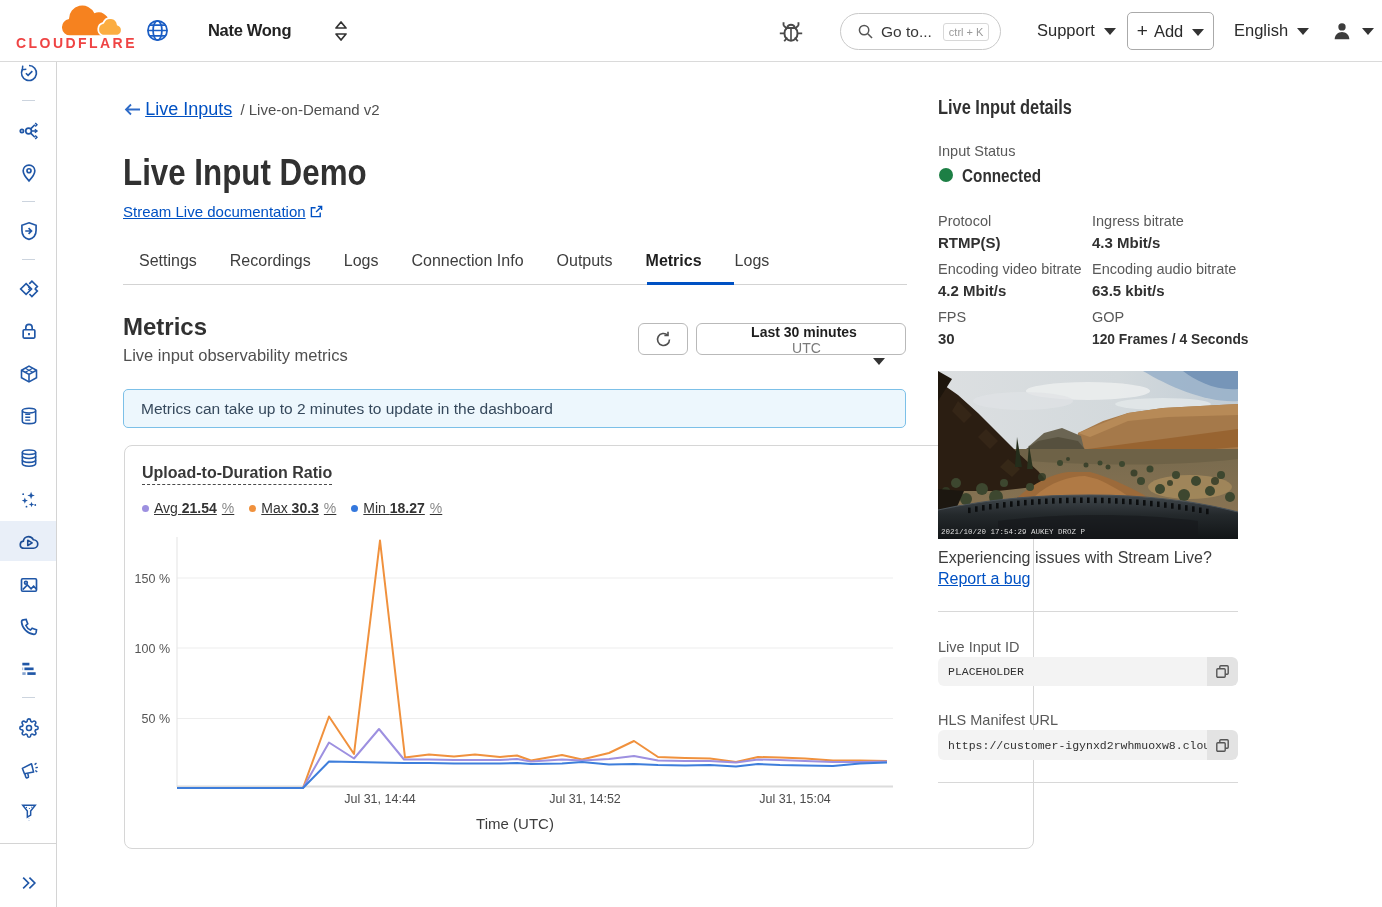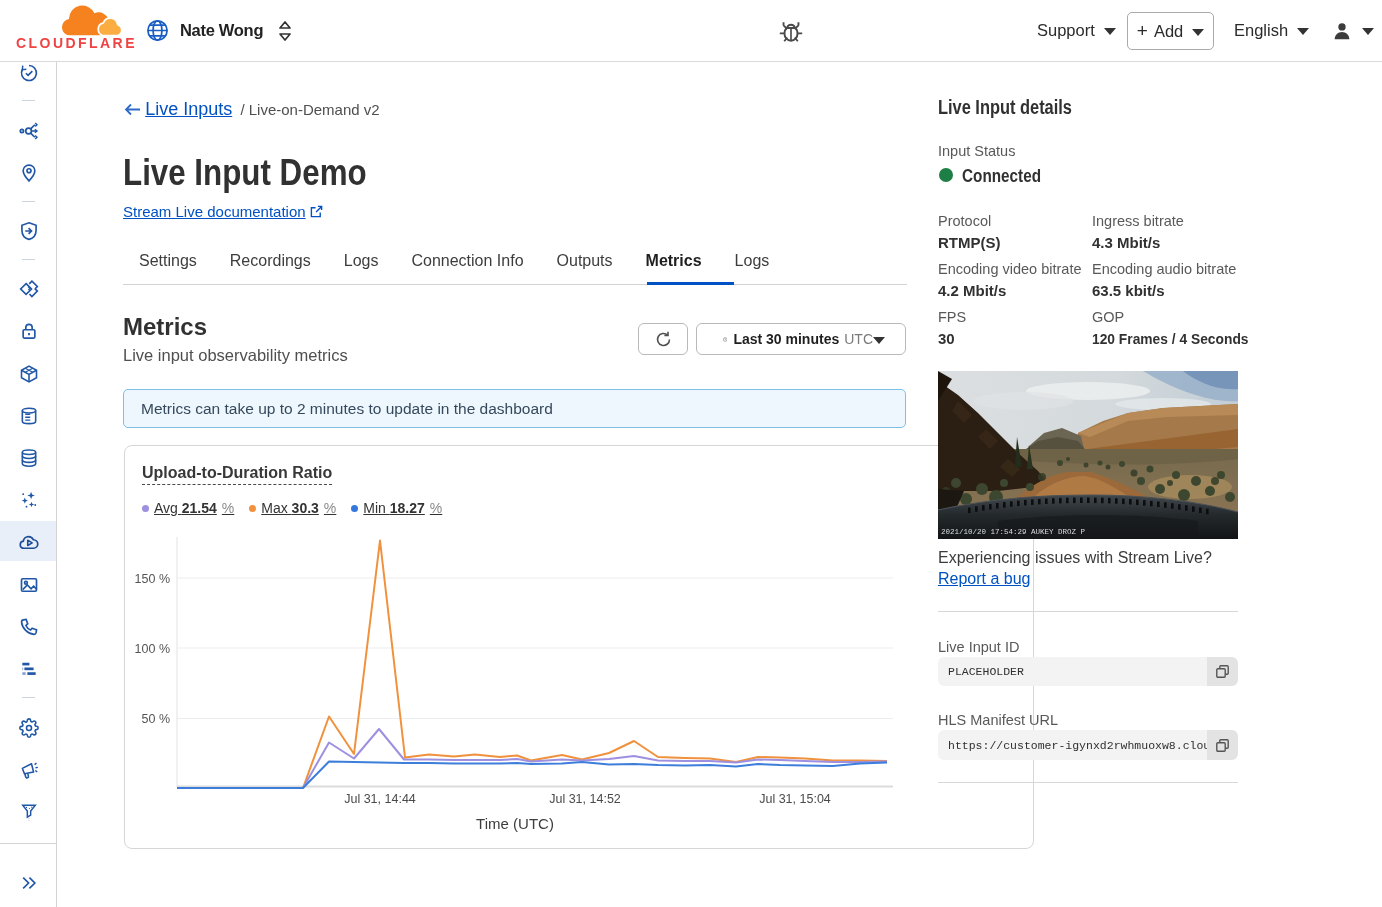--- a/index.html
+++ b/index.html
@@ -4,21 +4,21 @@
 <style>
 * { margin:0; padding:0; box-sizing:border-box; }
 html,body { width:1382px; height:907px; background:#fff; font-family:"Liberation Sans", sans-serif; }
 body { position:relative; overflow:hidden; }
 .abs { position:absolute; }
 a { text-decoration:underline; color:#0051c3; }
 
 #hdr { position:absolute; left:0; top:0; width:1382px; height:62px; background:#fff; border-bottom:1px solid #dadada; z-index:5; }
 #cflogo { position:absolute; left:16px; top:5px; width:108px; height:44px; }
 #cfword { position:absolute; left:16px; top:35px; width:108px; font-size:14px; font-weight:bold; letter-spacing:2.45px; color:#ef4444; }
-#acct { position:absolute; left:146px; top:0; height:61px; display:flex; align-items:center; }
+#acct { position:absolute; left:146px; top:0; height:61px; display:flex; align-items:center;gap:28px; }
 #acctname { font-size:16.5px; font-weight:bold; color:#222; margin-left:11px; letter-spacing:-0.3px; }
 #srch { position:absolute; left:840px; top:13px; width:161px; height:37px; border:1px solid #c9c9c9; border-radius:19px; display:flex; align-items:center; }
 #srch .gt { font-size:15.5px; color:#383838; margin-left:8px; }
 #srch .kbd { margin-left:11px; font-size:11px; color:#9a9a9a; border:1px solid #d8d8d8; border-radius:3px; padding:2px 5px; }
 .hitem { position:absolute; top:0; height:61px; display:flex; align-items:center; font-size:16.5px; color:#2b2b2b; }
 .caret { width:0; height:0; border-left:6px solid transparent; border-right:6px solid transparent; border-top:7px solid #333; margin-left:9px; margin-top:2px; }
 #addbtn { position:absolute; left:1127px; top:12px; width:87px; height:38px; border:1px solid #aaaaaa; border-radius:5px; display:flex; align-items:center; justify-content:center; font-size:16.5px; color:#2b2b2b; }
 
 #side { position:absolute; left:0; top:62px; width:57px; height:845px; background:#fff; border-right:1px solid #d4d4d4; }
 .sic { position:absolute; left:19px; width:20px; height:20px; }
@@ -69,20 +69,28 @@
     <svg width="14" height="24" viewBox="0 0 14 24" style="margin-left:15px" fill="none" stroke="#333" stroke-width="1.7" stroke-linejoin="round">
       <path d="M2 9 L7 3 L12 9 Z M2 15 L7 21 L12 15 Z"></path>
     </svg>
   </div>
   <svg class="abs" style="left:777px;top:17px" width="28" height="28" viewBox="0 0 24 24" fill="none" stroke="#4a4a4a" stroke-width="1.7">
     <path d="M8.7 9.2 a3.4 3.4 0 0 1 6.6 0" stroke-width="1.6"></path>
     <path d="M8.3 9.5 h7.4 c1.3 1.2 1.9 2.9 1.9 4.6 c0 3.4-2.5 6.2-5.6 6.2 s-5.6-2.8-5.6-6.2 c0-1.7 0.6-3.4 1.9-4.6 Z"></path>
     <path d="M12 9.8 v10.2" stroke-width="1.4"></path>
     <path d="M8.8 10.3 L5.6 7.2 M5.6 7.2 V4.6 M15.2 10.3 L18.4 7.2 M18.4 7.2 V4.6 M6.4 14 H2.4 M17.6 14 H21.6 M8.8 17.6 L6.2 20.8 M15.2 17.6 L17.8 20.8" stroke-width="1.6"></path>
   </svg>
+  <div id="srch">
+    <svg style="margin-left:17px" width="15" height="15" viewBox="0 0 16 16" fill="none" stroke="#555" stroke-width="1.6">
+        <circle cx="6.5" cy="6.5" r="5"></circle>
+        <path d="M10.4 10.4 L15 15"></path>
+      </svg>
+    <span class="gt">Go to...</span>
+    <span class="kbd">ctrl + K</span>
+  </div>
   <div class="hitem" style="left:1037px">Support<span class="caret"></span></div>
   <div id="addbtn"><span style="font-size:19px;margin-right:6px;font-weight:300;">+</span>Add<span class="caret"></span></div>
   <div class="hitem" style="left:1234px">English<span class="caret"></span></div>
   <div class="hitem" style="left:1331px">
     <svg width="22" height="22" viewBox="0 0 24 24" fill="#3c3c3c">
         <circle cx="12" cy="7.5" r="4"></circle>
         <path d="M4 21 c0-5 4-8 8-8 s8 3 8 8 z"></path>
       </svg>
     <span class="caret"></span>
   </div>
@@ -208,21 +216,21 @@
 <div id="tabrule"></div>
 <div id="tabactive"></div>
 <div id="mh2">Metrics</div>
 <div id="msub">Live input observability metrics</div>
 <div class="ctlbtn" style="left:638px;width:50px;">
   <svg width="17" height="17" viewBox="0 0 17 17" fill="none" stroke="#4f4f4f" stroke-width="1.6">
       <path d="M14.5 8.5 a6 6 0 1 1 -1.8-4.3"></path>
       <path d="M13 0.8 v3.6 h-3.6" fill="none"></path>
     </svg>
 </div>
-<div class="ctlbtn" style="left:696px;width:210px;justify-content:flex-start;padding-left:26px;padding-right:20px;">
+<div class="ctlbtn" style="left:696px;width:210px;justify-content:flex-start;padding-left:26px;padding-right:20px;flex-direction:column;">
   <svg width="15" height="15" viewBox="0 0 16 16" fill="none" stroke="#333" stroke-width="1.4" style="margin-right:6px">
       <circle cx="8" cy="8" r="6.7"></circle>
       <path d="M8 4.2 V8 l2.6 1.7"></path>
     </svg>
   <span style="font-size:14px;font-weight:bold;color:#1f1f1f">Last 30 minutes</span>
   <span style="font-size:14px;color:#7a7a7a;margin-left:5px">UTC</span>
   <span class="caret" style="margin-left:auto"></span>
 </div>
 <div id="banner">Metrics can take up to 2 minutes to update in the dashboard</div>
 <div id="card">

